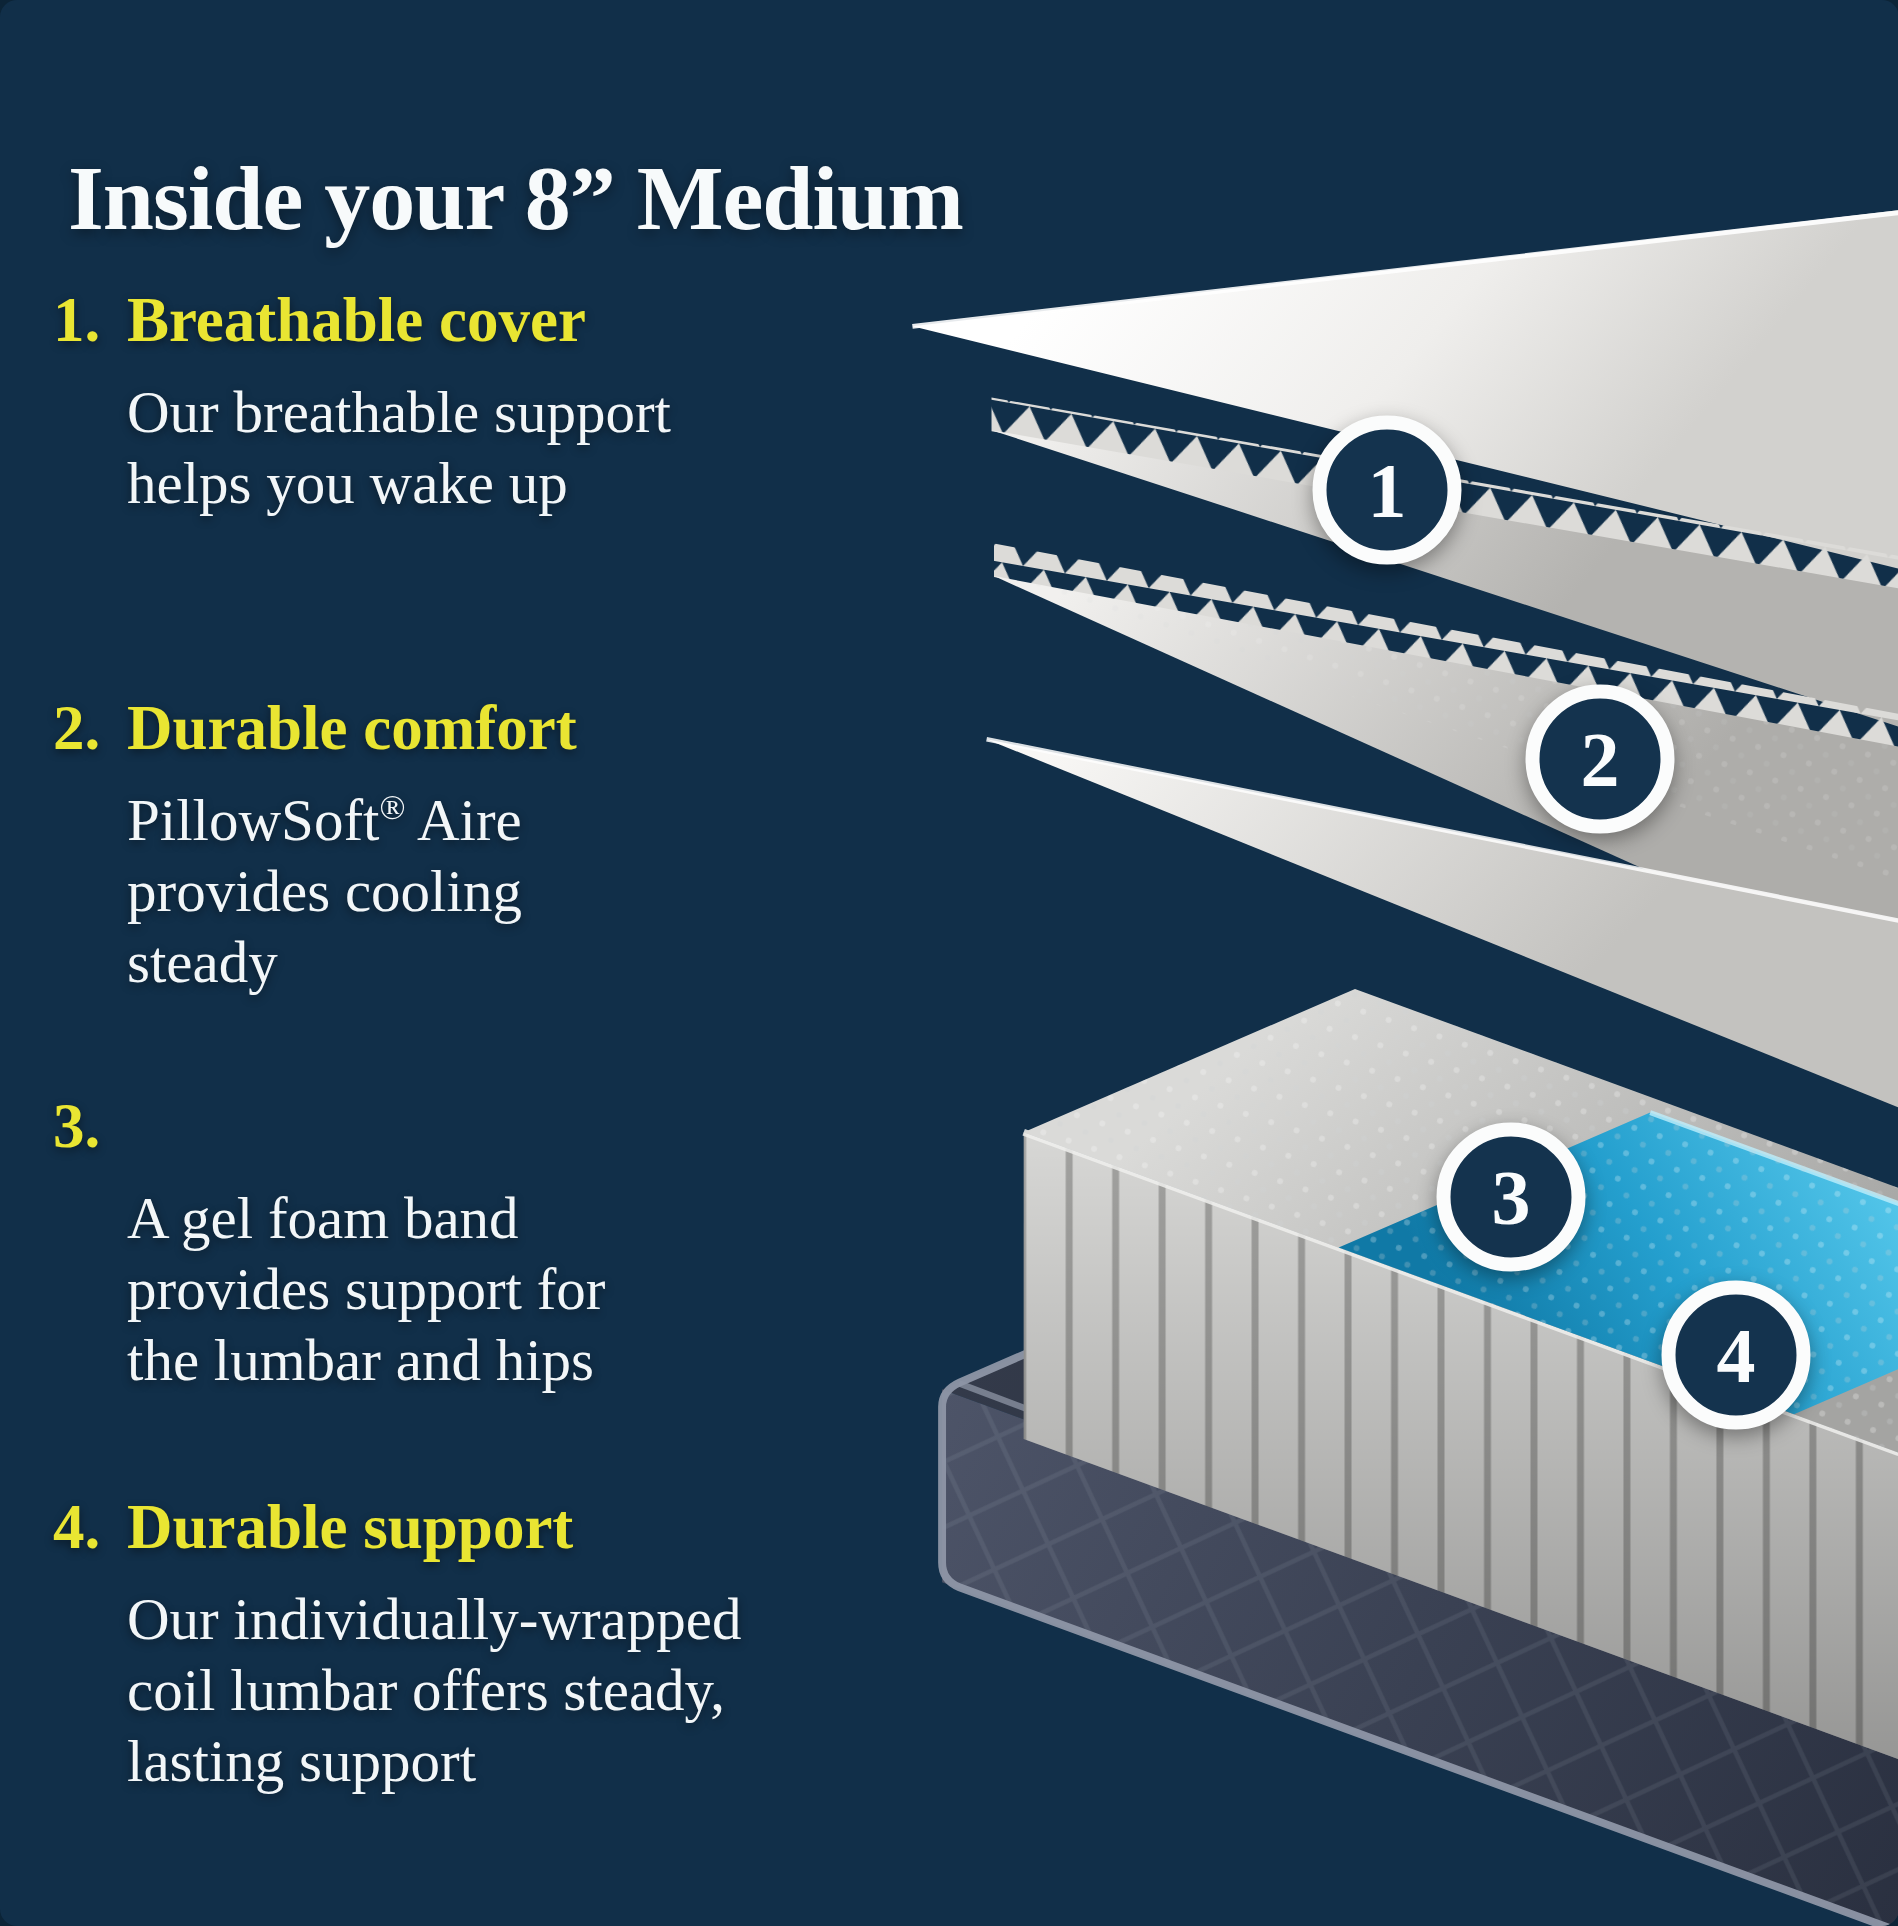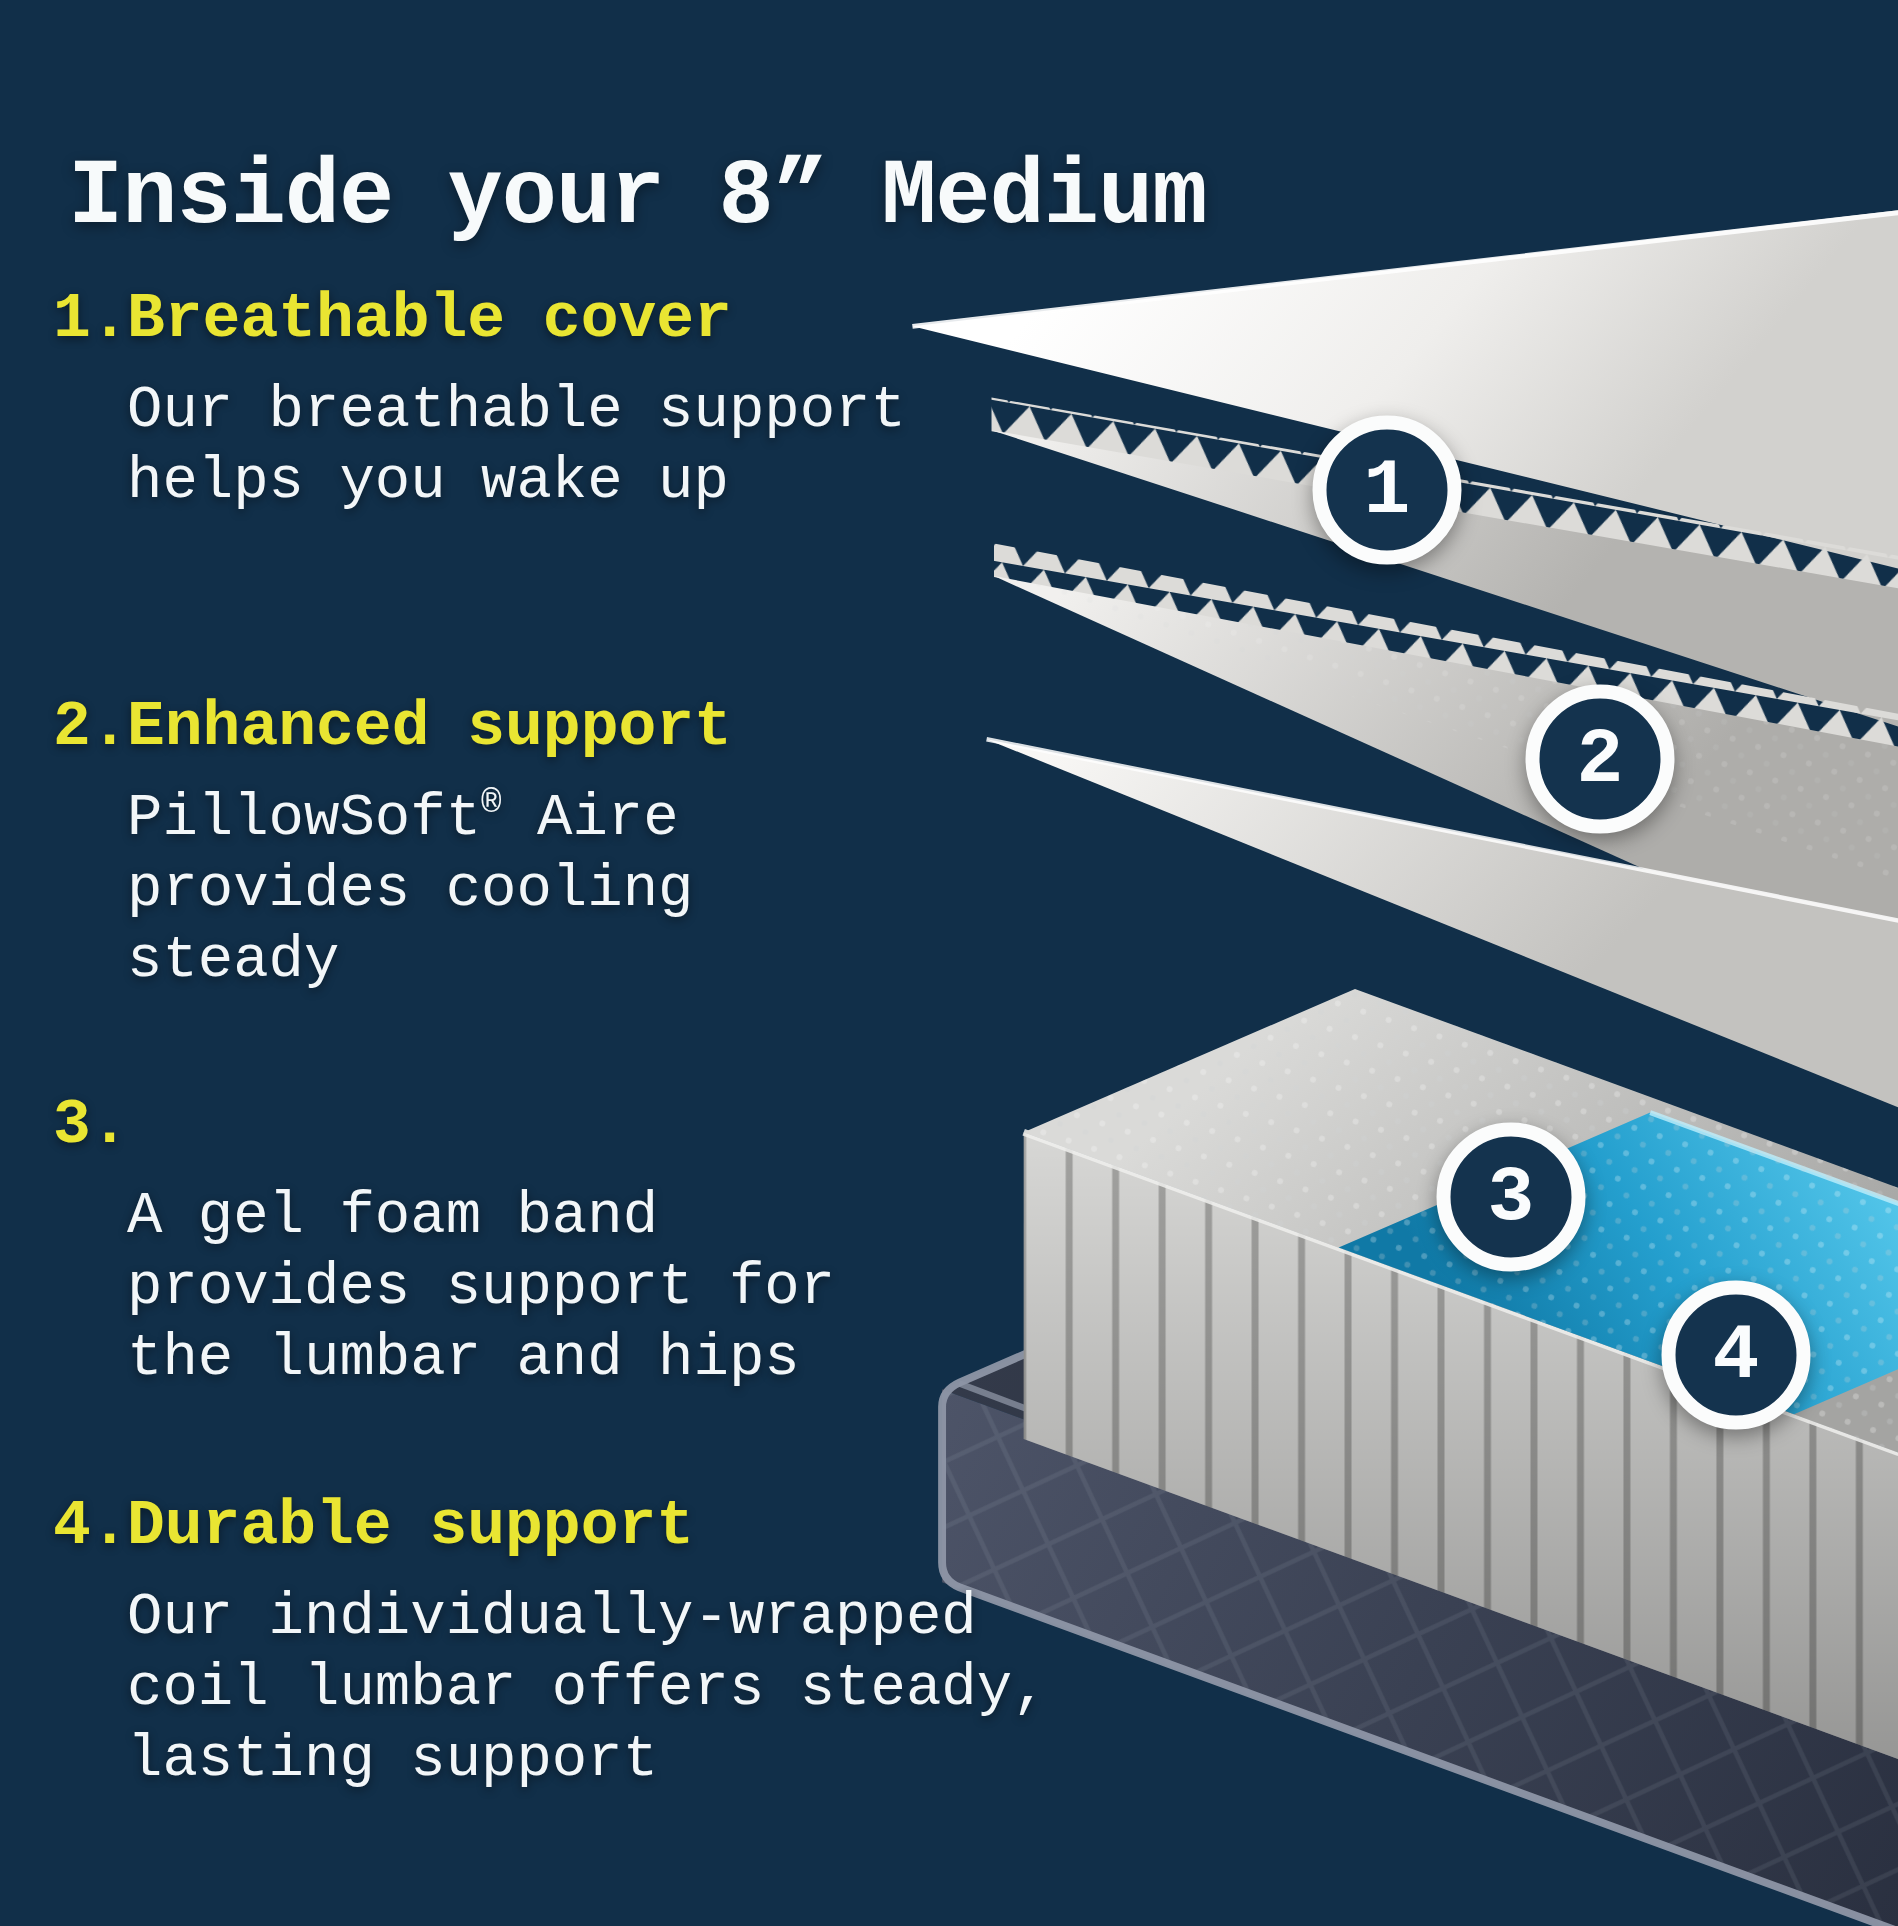--- a/index.html
+++ b/index.html
@@ -1,19 +1,20 @@
 <!DOCTYPE html>
 <html style="font-size:8px"><head>
 <meta charset="utf-8">
 <style>
   html,body{margin:0;padding:0;background:#0c2437;}
   .canvas{
     position:relative;width:1899px;height:1926px;overflow:hidden;
     background:#112f49;
-    font-family:Liberation Mono, monospace;
+    font-family:Liberation Serif, serif;
+    border-radius:17px;
   }
   .art{position:absolute;left:0;top:0;width:1899px;height:1926px;}
   .title{
     position:absolute;left:68px;top:83px;
     font-size:92px;font-weight:700;color:#f7fafb;letter-spacing:-1px;
     text-shadow:0 4px 13px rgba(0,0,0,.40);white-space:nowrap;
   }
   .item{position:absolute;left:53px;}
   .item .head{display:flex;align-items:flex-start;font-weight:700;font-size:63px;
     color:#e9e532;text-shadow:0 3px 10px rgba(0,0,0,.45);white-space:nowrap;}
@@ -140,21 +141,21 @@
     </div>
     <div class="body">
       <span class="line">Our breathable support</span>
       <span class="line">helps you wake up</span>
     </div>
   </section>
 
   <section class="item" style="top:692px;">
     <div class="head">
       <span class="num">2.</span>
-      <span>Enhanced support</span>
+      <span>Durable comfort</span>
     </div>
     <div class="body">
       <span class="line"><span>PillowSoft</span><sup>®</sup><span> Aire</span></span>
       <span class="line">provides cooling</span>
       <span class="line">steady</span>
     </div>
   </section>
 
   <section class="item" style="top:1090px;">
     <div class="head">

